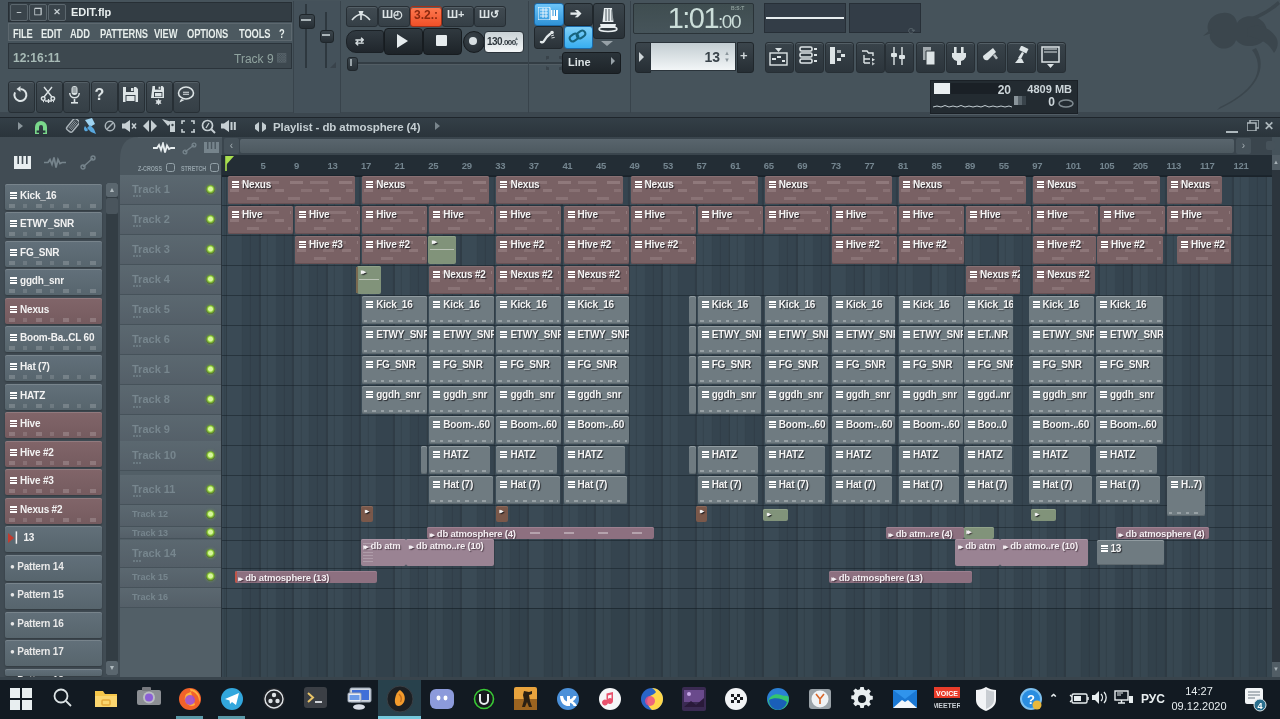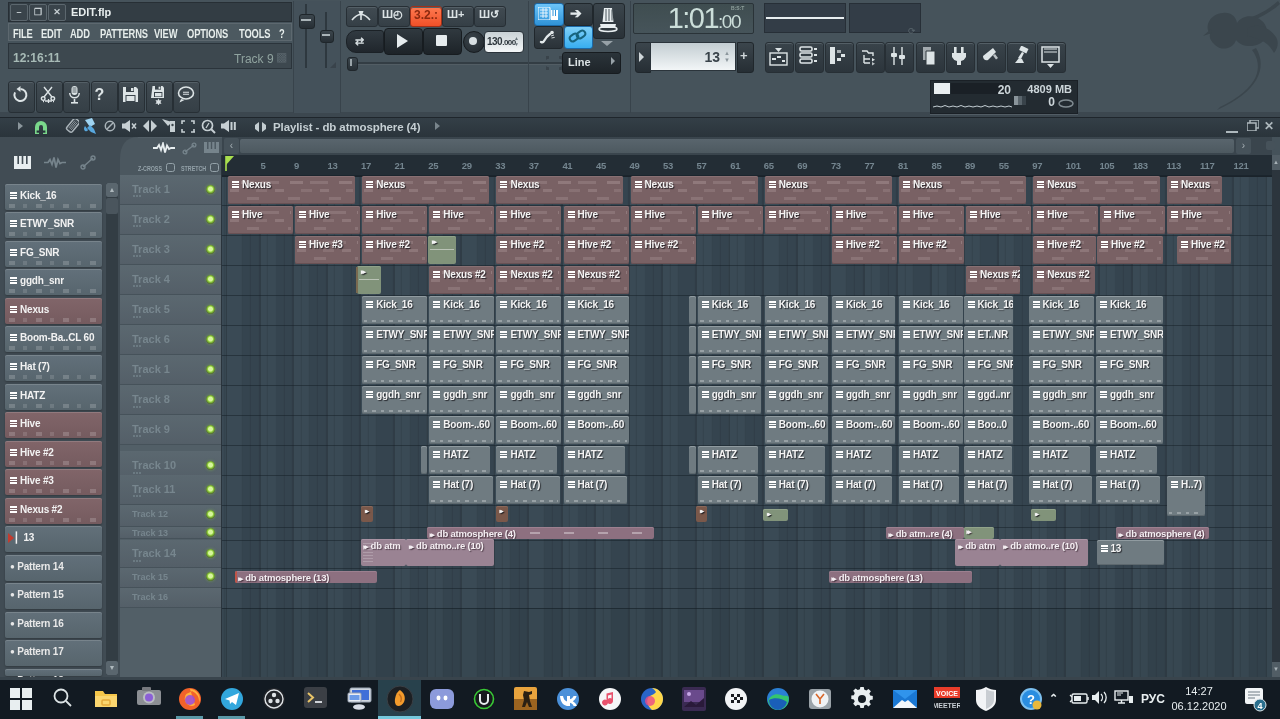--- a/index.html
+++ b/index.html
@@ -552,21 +552,21 @@
 <div class="abs" style="left:120px;top:384.6px;width:101px;height:29.1px;background:linear-gradient(#5b6870,#545f68);border-bottom:1px solid #46525a;">
 <span class="trklbl" style="position:absolute;left:12px;top:8px;font-size:11px;">Track 8</span>
 <span style="position:absolute;left:13px;top:21px;width:8px;height:2px;background:repeating-linear-gradient(90deg,#6b7a82 0 2px,transparent 2px 3px);"></span>
 <span class="led" style="left:86px;top:10px;"></span>
 </div>
 <div class="abs" style="left:120px;top:414.7px;width:101px;height:29.0px;background:linear-gradient(#5b6870,#545f68);border-bottom:1px solid #46525a;">
 <span class="trklbl" style="position:absolute;left:12px;top:8px;font-size:11px;">Track 9</span>
 <span style="position:absolute;left:13px;top:20px;width:8px;height:2px;background:repeating-linear-gradient(90deg,#6b7a82 0 2px,transparent 2px 3px);"></span>
 <span class="led" style="left:86px;top:10px;"></span>
 </div>
-<div class="abs" style="left:120px;top:451px;width:101px;height:29.1px;background:linear-gradient(#5b6870,#545f68);border-bottom:1px solid #46525a;">
+<div class="abs" style="left:120px;top:441px;width:101px;height:29.1px;background:linear-gradient(#5b6870,#545f68);border-bottom:1px solid #46525a;">
 <span class="trklbl" style="position:absolute;left:12px;top:8px;font-size:11px;">Track 10</span>
 <span style="position:absolute;left:13px;top:21px;width:8px;height:2px;background:repeating-linear-gradient(90deg,#6b7a82 0 2px,transparent 2px 3px);"></span>
 <span class="led" style="left:86px;top:10px;"></span>
 </div>
 <div class="abs" style="left:120px;top:474.8px;width:101px;height:29.0px;background:linear-gradient(#5b6870,#545f68);border-bottom:1px solid #46525a;">
 <span class="trklbl" style="position:absolute;left:12px;top:8px;font-size:11px;">Track 11</span>
 <span style="position:absolute;left:13px;top:20px;width:8px;height:2px;background:repeating-linear-gradient(90deg,#6b7a82 0 2px,transparent 2px 3px);"></span>
 <span class="led" style="left:86px;top:10px;"></span>
 </div>
 <div class="abs" style="left:120px;top:504.8px;width:101px;height:20.9px;background:linear-gradient(#5b6870,#545f68);border-bottom:1px solid #46525a;">
@@ -615,21 +615,21 @@
 <div class="rnum" style="left:797.3px;top:160px;">69</div>
 <div class="rnum" style="left:830.9px;top:160px;">73</div>
 <div class="rnum" style="left:864.4px;top:160px;">77</div>
 <div class="rnum" style="left:898.0px;top:160px;">81</div>
 <div class="rnum" style="left:931.6px;top:160px;">85</div>
 <div class="rnum" style="left:965.1px;top:160px;">89</div>
 <div class="rnum" style="left:998.7px;top:160px;">55</div>
 <div class="rnum" style="left:1032.2px;top:160px;">97</div>
 <div class="rnum" style="left:1065.8px;top:160px;">101</div>
 <div class="rnum" style="left:1099.4px;top:160px;">105</div>
-<div class="rnum" style="left:1132.9px;top:160px;">183</div>
+<div class="rnum" style="left:1132.9px;top:160px;">205</div>
 <div class="rnum" style="left:1166.5px;top:160px;">113</div>
 <div class="rnum" style="left:1200.0px;top:160px;">117</div>
 <div class="rnum" style="left:1233.6px;top:160px;">121</div>
 <svg class="abs" style="left:225px;top:156px" width="10" height="15" viewBox="0 0 10 15">
       <path d="M1 0 H9 L1 9 Z" fill="#a9df4e"></path>
       <path d="M1 0 V15" stroke="#a9df4e" stroke-width="1.6"></path>
     </svg>
 <div class="abs" style="left:222px;top:177px;width:1050px;height:500px;
  background:
  repeating-linear-gradient(90deg, rgba(0,0,0,0.22) 0 1px, transparent 1px 33.56px),
@@ -1452,19 +1452,19 @@
       <path d="M9 4 a5 5 0 0 1 0 7 M12 2 a8 8 0 0 1 0 11" stroke="#e8eef0" stroke-width="1.3" fill="none"></path>
     </svg>
 <svg class="abs" style="left:1114px;top:690px" width="19" height="15" viewBox="0 0 19 15">
       <rect x="1" y="1" width="13" height="9" fill="none" stroke="#e8eef0" stroke-width="1.4"></rect>
       <path d="M3 3h6M3 5h4" stroke="#e8eef0" stroke-width="1"></path>
       <path d="M7.5 10v3M4 13h7" stroke="#e8eef0" stroke-width="1.4"></path>
       <rect x="15" y="6" width="4" height="7" fill="#e8eef0"></rect>
     </svg>
 <div class="abs" style="left:1141px;top:692px;color:#e8eef0;font-size:12px;font-weight:bold;">РУС</div>
 <div class="abs" style="left:1174px;top:685px;width:50px;text-align:center;color:#e8eef0;font-size:11px;">14:27</div>
-<div class="abs" style="left:1162px;top:700px;width:74px;text-align:center;color:#e8eef0;font-size:11px;">06.12.2020</div>
+<div class="abs" style="left:1162px;top:700px;width:74px;text-align:center;color:#e8eef0;font-size:11px;">09.12.2020</div>
 <svg class="abs" style="left:1243px;top:686px" width="24" height="26" viewBox="0 0 24 26">
       <rect x="2" y="2" width="18" height="16" rx="2" fill="#f2f5f7"></rect>
       <path d="M5 6h12M5 9h12M5 12h7" stroke="#9aa4ac" stroke-width="1.5"></path>
       <circle cx="17" cy="19" r="6" fill="#2a6f8e" stroke="#dfe6ea" stroke-width="1"></circle>
       <text x="17" y="22.5" font-size="9" font-weight="bold" fill="#fff" text-anchor="middle" font-family="Liberation Sans">4</text>
     </svg>
 </div>
 </body></html>

